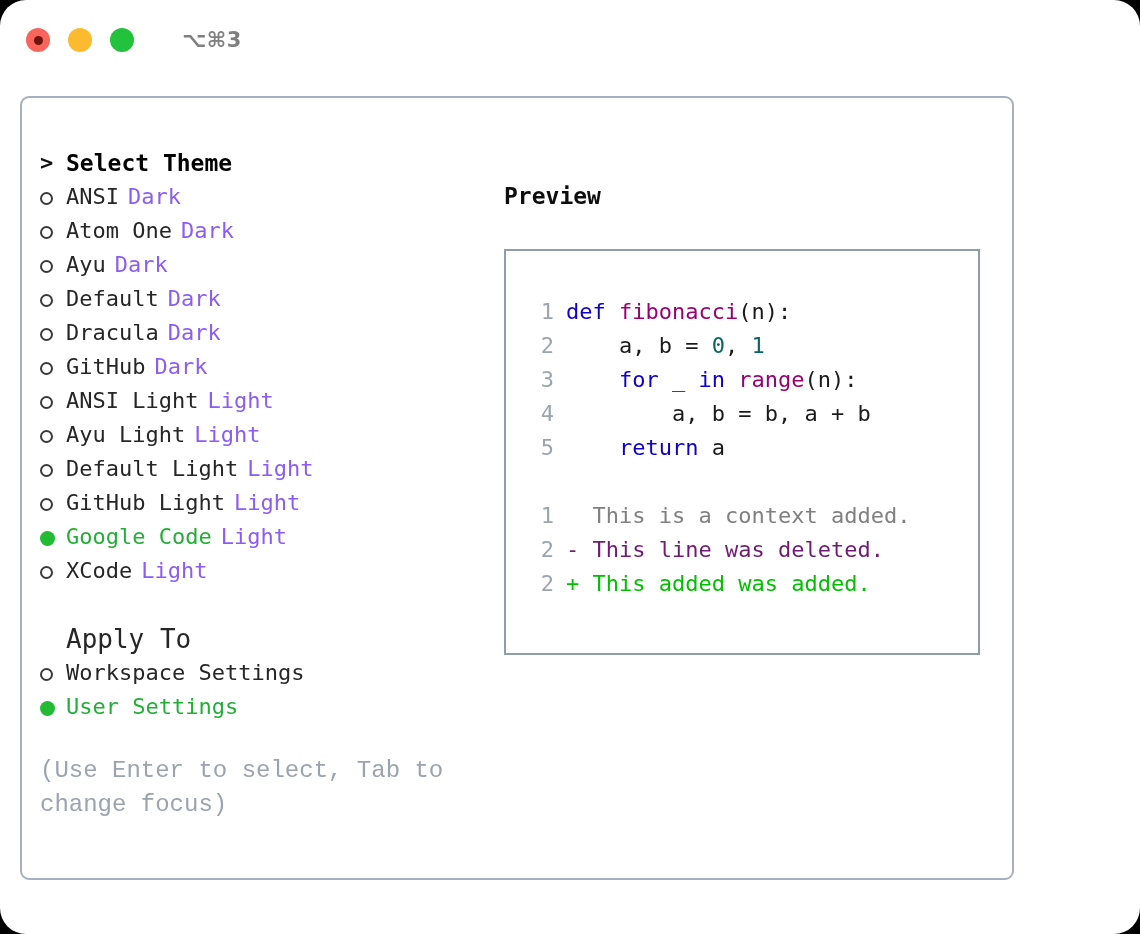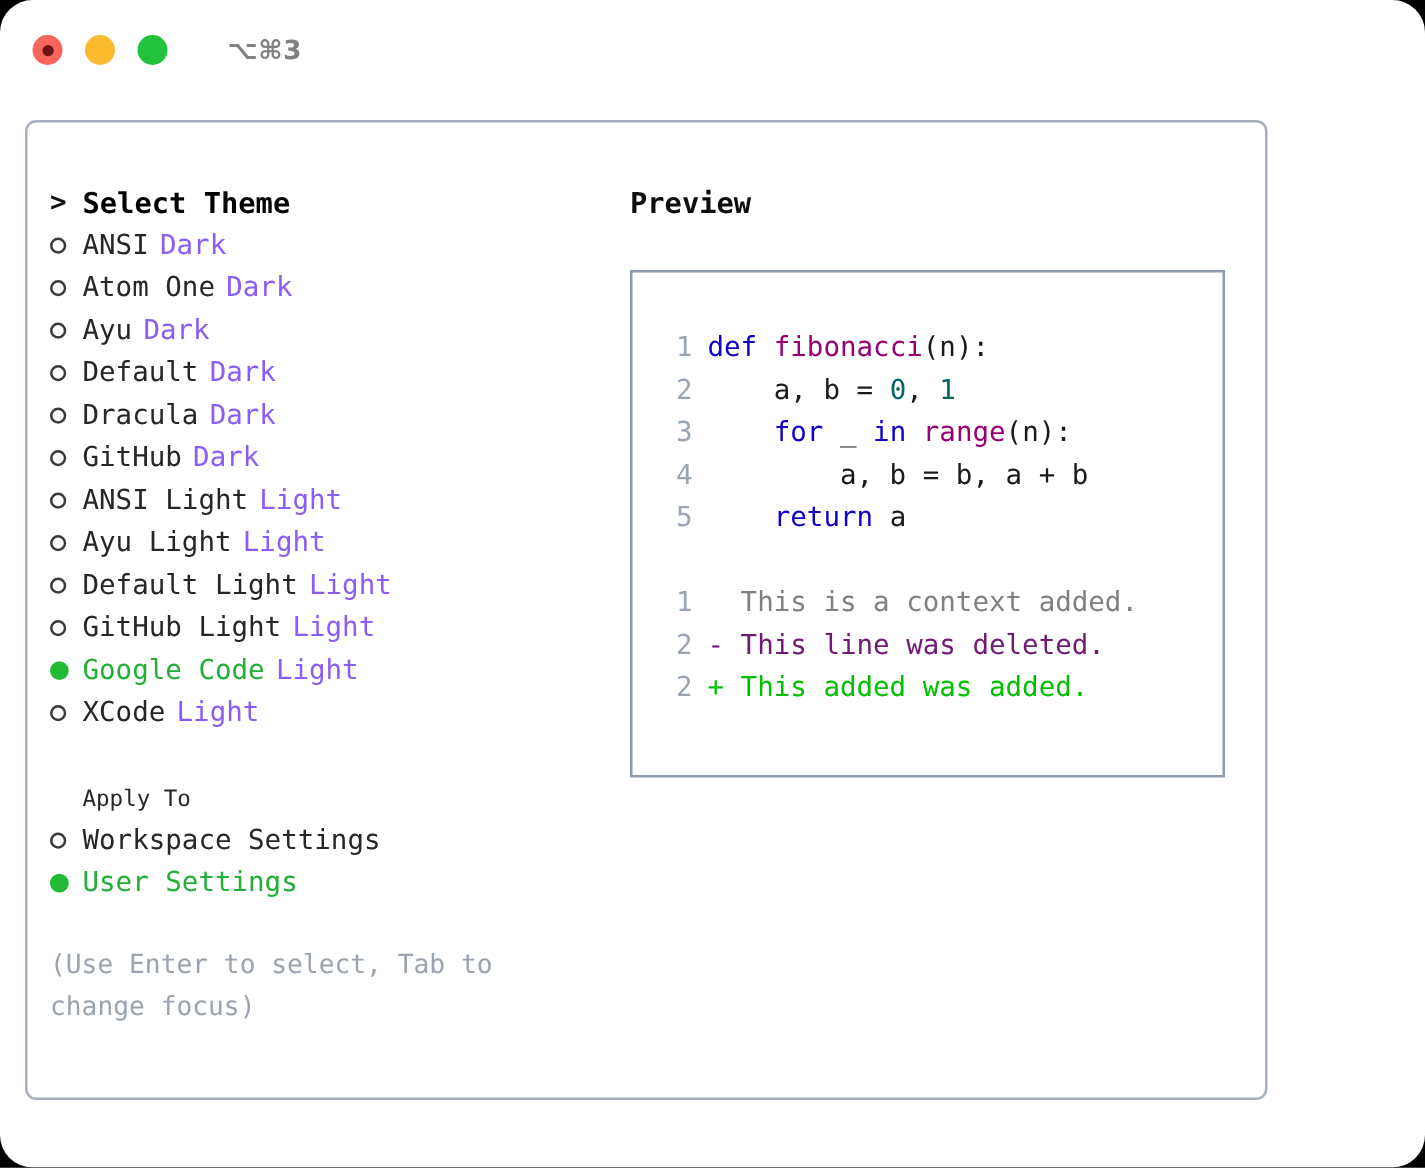--- a/index.html
+++ b/index.html
@@ -105,46 +105,48 @@
   }
   .label      { color: #262626; }
   .label.bold { font-weight: bold; color: #000000; font-size: 23px; }
   .label.sel  { color: #21b035; }
   .tag        { color: #8b5cf6; margin-left: 9px; }
 
   .section-head {
     height: 34px;
     display: flex;
     align-items: center;
-    font-size: 18px;
+    font-size: 26px;
     color: #1e1e1e;
   }
   .section-head .sp { display: inline-block; width: 26px; flex: 0 0 26px; }
   .spacer-md { height: 34px; }
 
   .hint {
     margin-top: 30px;
-    font-size: 21px;
+    font-size: 24px;
     line-height: 34px;
     color: #9aa3b0;
     width: 420px;
+    font-family: Liberation Mono, monospace;
   }
 
   
   .right-col {
     position: absolute;
     left: 482px; top: 48px;
     width: 490px;
   }
   .preview-title {
     font-size: 23px;
     font-weight: bold;
     color: #0e0e0e;
     height: 34px;
     line-height: 34px;
+    margin-top: 33px;
   }
   .code-box {
     margin-top: 36px;
     width: 476px;
     height: 406px;
     border: 2px solid #8f9bae;
     background: #ffffff;
     padding: 44px 0 0 18px;
   }
   .cline {

